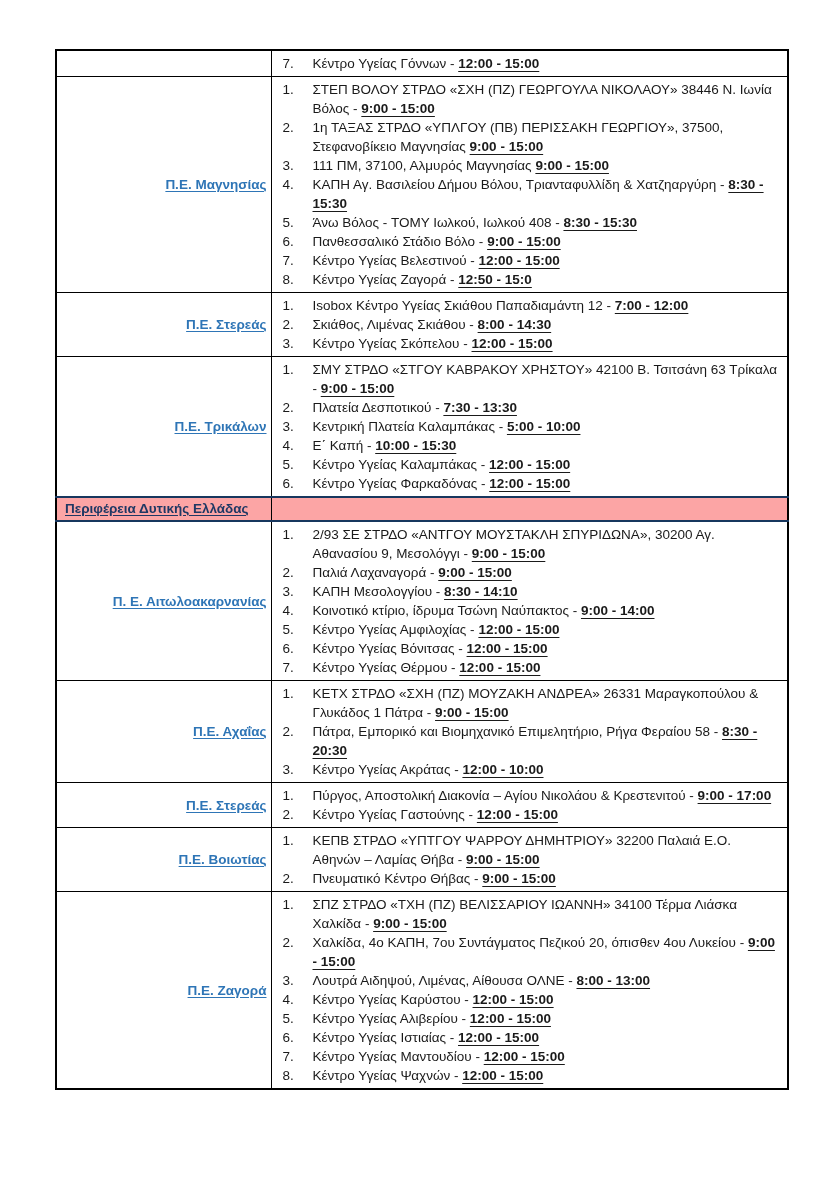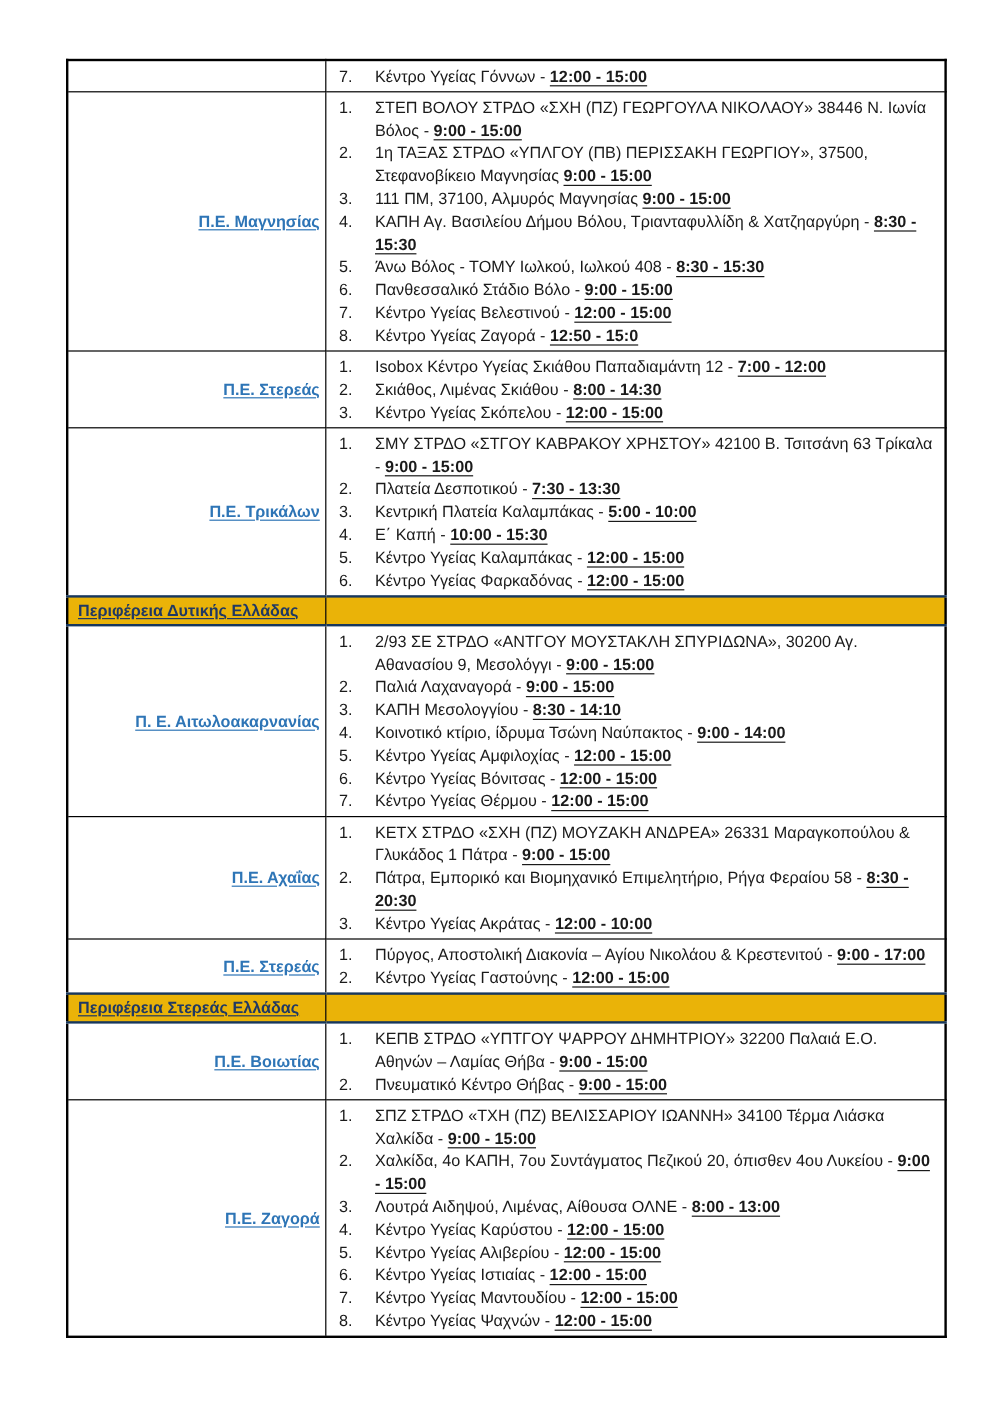--- a/index.html
+++ b/index.html
@@ -22,21 +22,21 @@
   .region-link{
     color:#2E75B6;font-weight:bold;text-decoration:underline;
     text-underline-offset:2px;cursor:pointer;
   }
   .items-cell{vertical-align:top;padding:3px 6px 3px 8px;}
   .li{display:flex;align-items:flex-start;}
   .num{flex:0 0 30px;padding-left:3px;}
   .txt{flex:1 1 auto;min-width:0;}
   .time{text-decoration:underline;text-underline-offset:2.5px;font-weight:bold;}
   .section-row td{
-    background:#eab308;
+    background:#fca5a5;
     border-top:2px solid #17375E;
     border-bottom:2px solid #17375E;
     padding:1px 6px 2px 8px;
   }
   .sec-label{
     color:#1F3864;font-weight:bold;text-decoration:underline;
     text-underline-offset:2px;white-space:nowrap;
   }
 </style>
 </head>
@@ -201,24 +201,20 @@
             <div class="li">
               <span class="num">1.</span>
               <span class="txt">Πύργος, Αποστολική Διακονία – Αγίου Νικολάου &amp; Κρεστενιτού - <span class="time">9:00 - 17:00</span></span>
             </div>
             <div class="li">
               <span class="num">2.</span>
               <span class="txt">Κέντρο Υγείας Γαστούνης - <span class="time">12:00 - 15:00</span></span>
             </div>
           </td>
         </tr>
-        <tr class="section-row">
-          <td><span class="sec-label">Περιφέρεια Στερεάς Ελλάδας</span></td>
-          <td></td>
-        </tr>
         <tr>
           <td class="region-cell"><a class="region-link">Π.Ε. Βοιωτίας</a></td>
           <td class="items-cell">
             <div class="li">
               <span class="num">1.</span>
               <span class="txt">ΚΕΠΒ ΣΤΡΔΟ «ΥΠΤΓΟΥ ΨΑΡΡΟΥ ΔΗΜΗΤΡΙΟΥ» 32200 Παλαιά Ε.Ο. Αθηνών – Λαμίας Θήβα - <span class="time">9:00 - 15:00</span></span>
             </div>
             <div class="li">
               <span class="num">2.</span>
               <span class="txt">Πνευματικό Κέντρο Θήβας - <span class="time">9:00 - 15:00</span></span>

